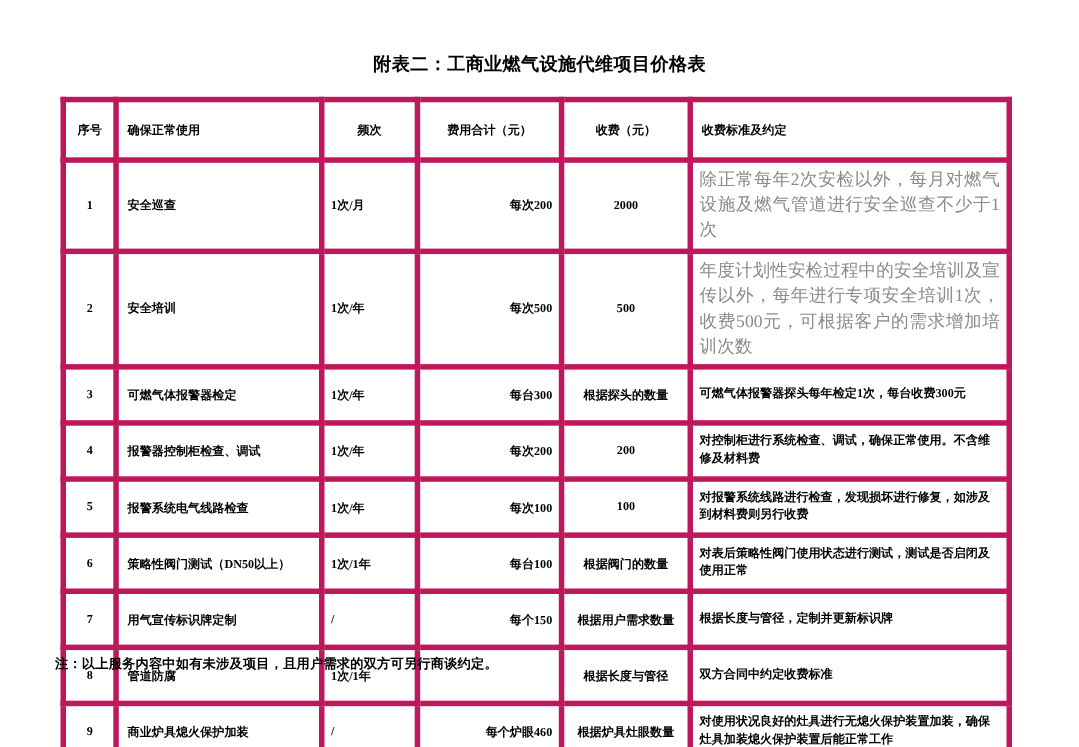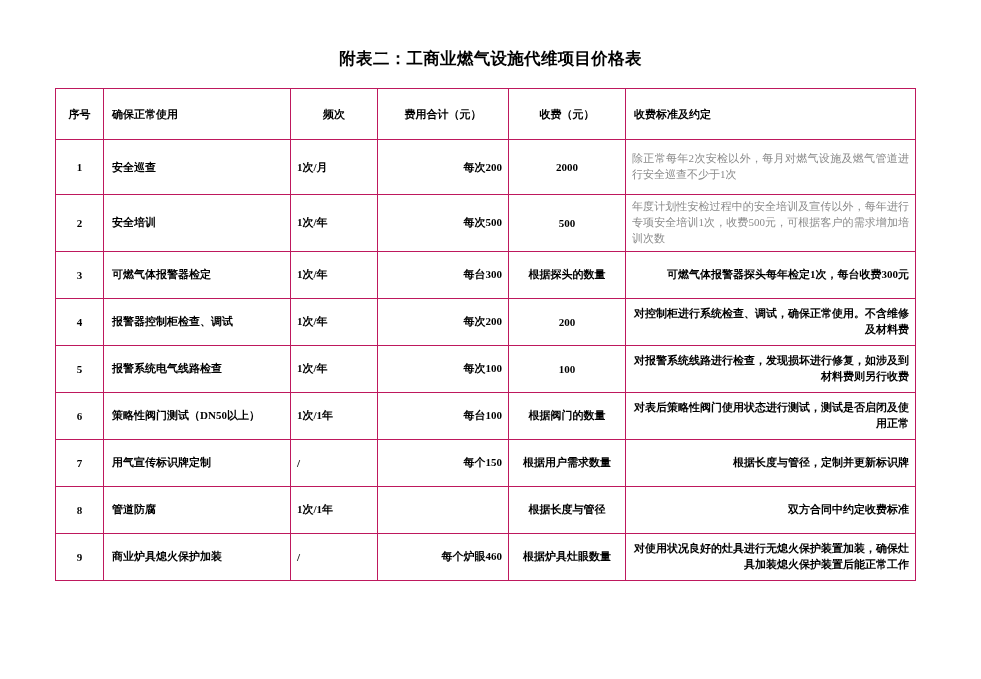--- a/index.html
+++ b/index.html
@@ -35,21 +35,21 @@
   table.price-table {
     position: absolute;
     left: 55px;
     top: 88px;
     width: 860px;
     border-collapse: collapse;
     table-layout: fixed;
   }
   table.price-table td,
   table.price-table th {
-    border: 1px solid #be185d;
+    border: 5px solid #be185d;
     padding: 4px 6px;
     vertical-align: middle;
     font-size: 11px;
     font-weight: bold;
     font-family: "Liberation Serif", "DejaVu Serif", serif;
   }
   
   col.c-no     { width: 48px; }
   col.c-item   { width: 187px; }
   col.c-freq   { width: 87px; }
@@ -60,29 +60,29 @@
   thead td { height: 42px; }
   thead td.h-center { text-align: center; }
   thead td.h-left   { text-align: left; padding-left: 8px; }
 
   tbody td { height: 38px; }
   tbody td.no      { text-align: center; }
   tbody td.item    { text-align: left; padding-left: 8px; }
   tbody td.freq    { text-align: left; }
   tbody td.total   { text-align: right; }
   tbody td.fee     { text-align: center; }
-  tbody td.std     { text-align: right; padding-left: 6px; line-height: 1.45; }
+  tbody td.std     { text-align: left; padding-left: 6px; line-height: 1.45; }
 
   
   tbody tr.light-note td.std {
     color: #8a8a8a;
     font-weight: normal;
     text-align: justify;
     text-justify: inter-ideograph;
-    font-size: 11px;
+    font-size: 16px;
   }
   tbody tr.r1 td, tbody tr.r2 td { height: 46px; }
 
   .note-line {
     position: absolute;
     left: 50px;
     top: 595px;
     font-size: 12px;
     font-weight: bold;
     font-family: "Liberation Serif", "DejaVu Serif", serif;
@@ -194,15 +194,16 @@
         <td class="no">9</td>
         <td class="item">商业炉具熄火保护加装</td>
         <td class="freq">/</td>
         <td class="total">每个炉眼460</td>
         <td class="fee">根据炉具灶眼数量</td>
         <td class="std">对使用状况良好的灶具进行无熄火保护装置加装，确保灶具加装熄火保护装置后能正常工作</td>
       </tr>
     </tbody>
   </table>
 
+  <div class="note-line">注：以上服务内容中如有未涉及项目，且用户需求的双方可另行商谈约定。</div>
 
 
 </div>
 
 </body></html>

